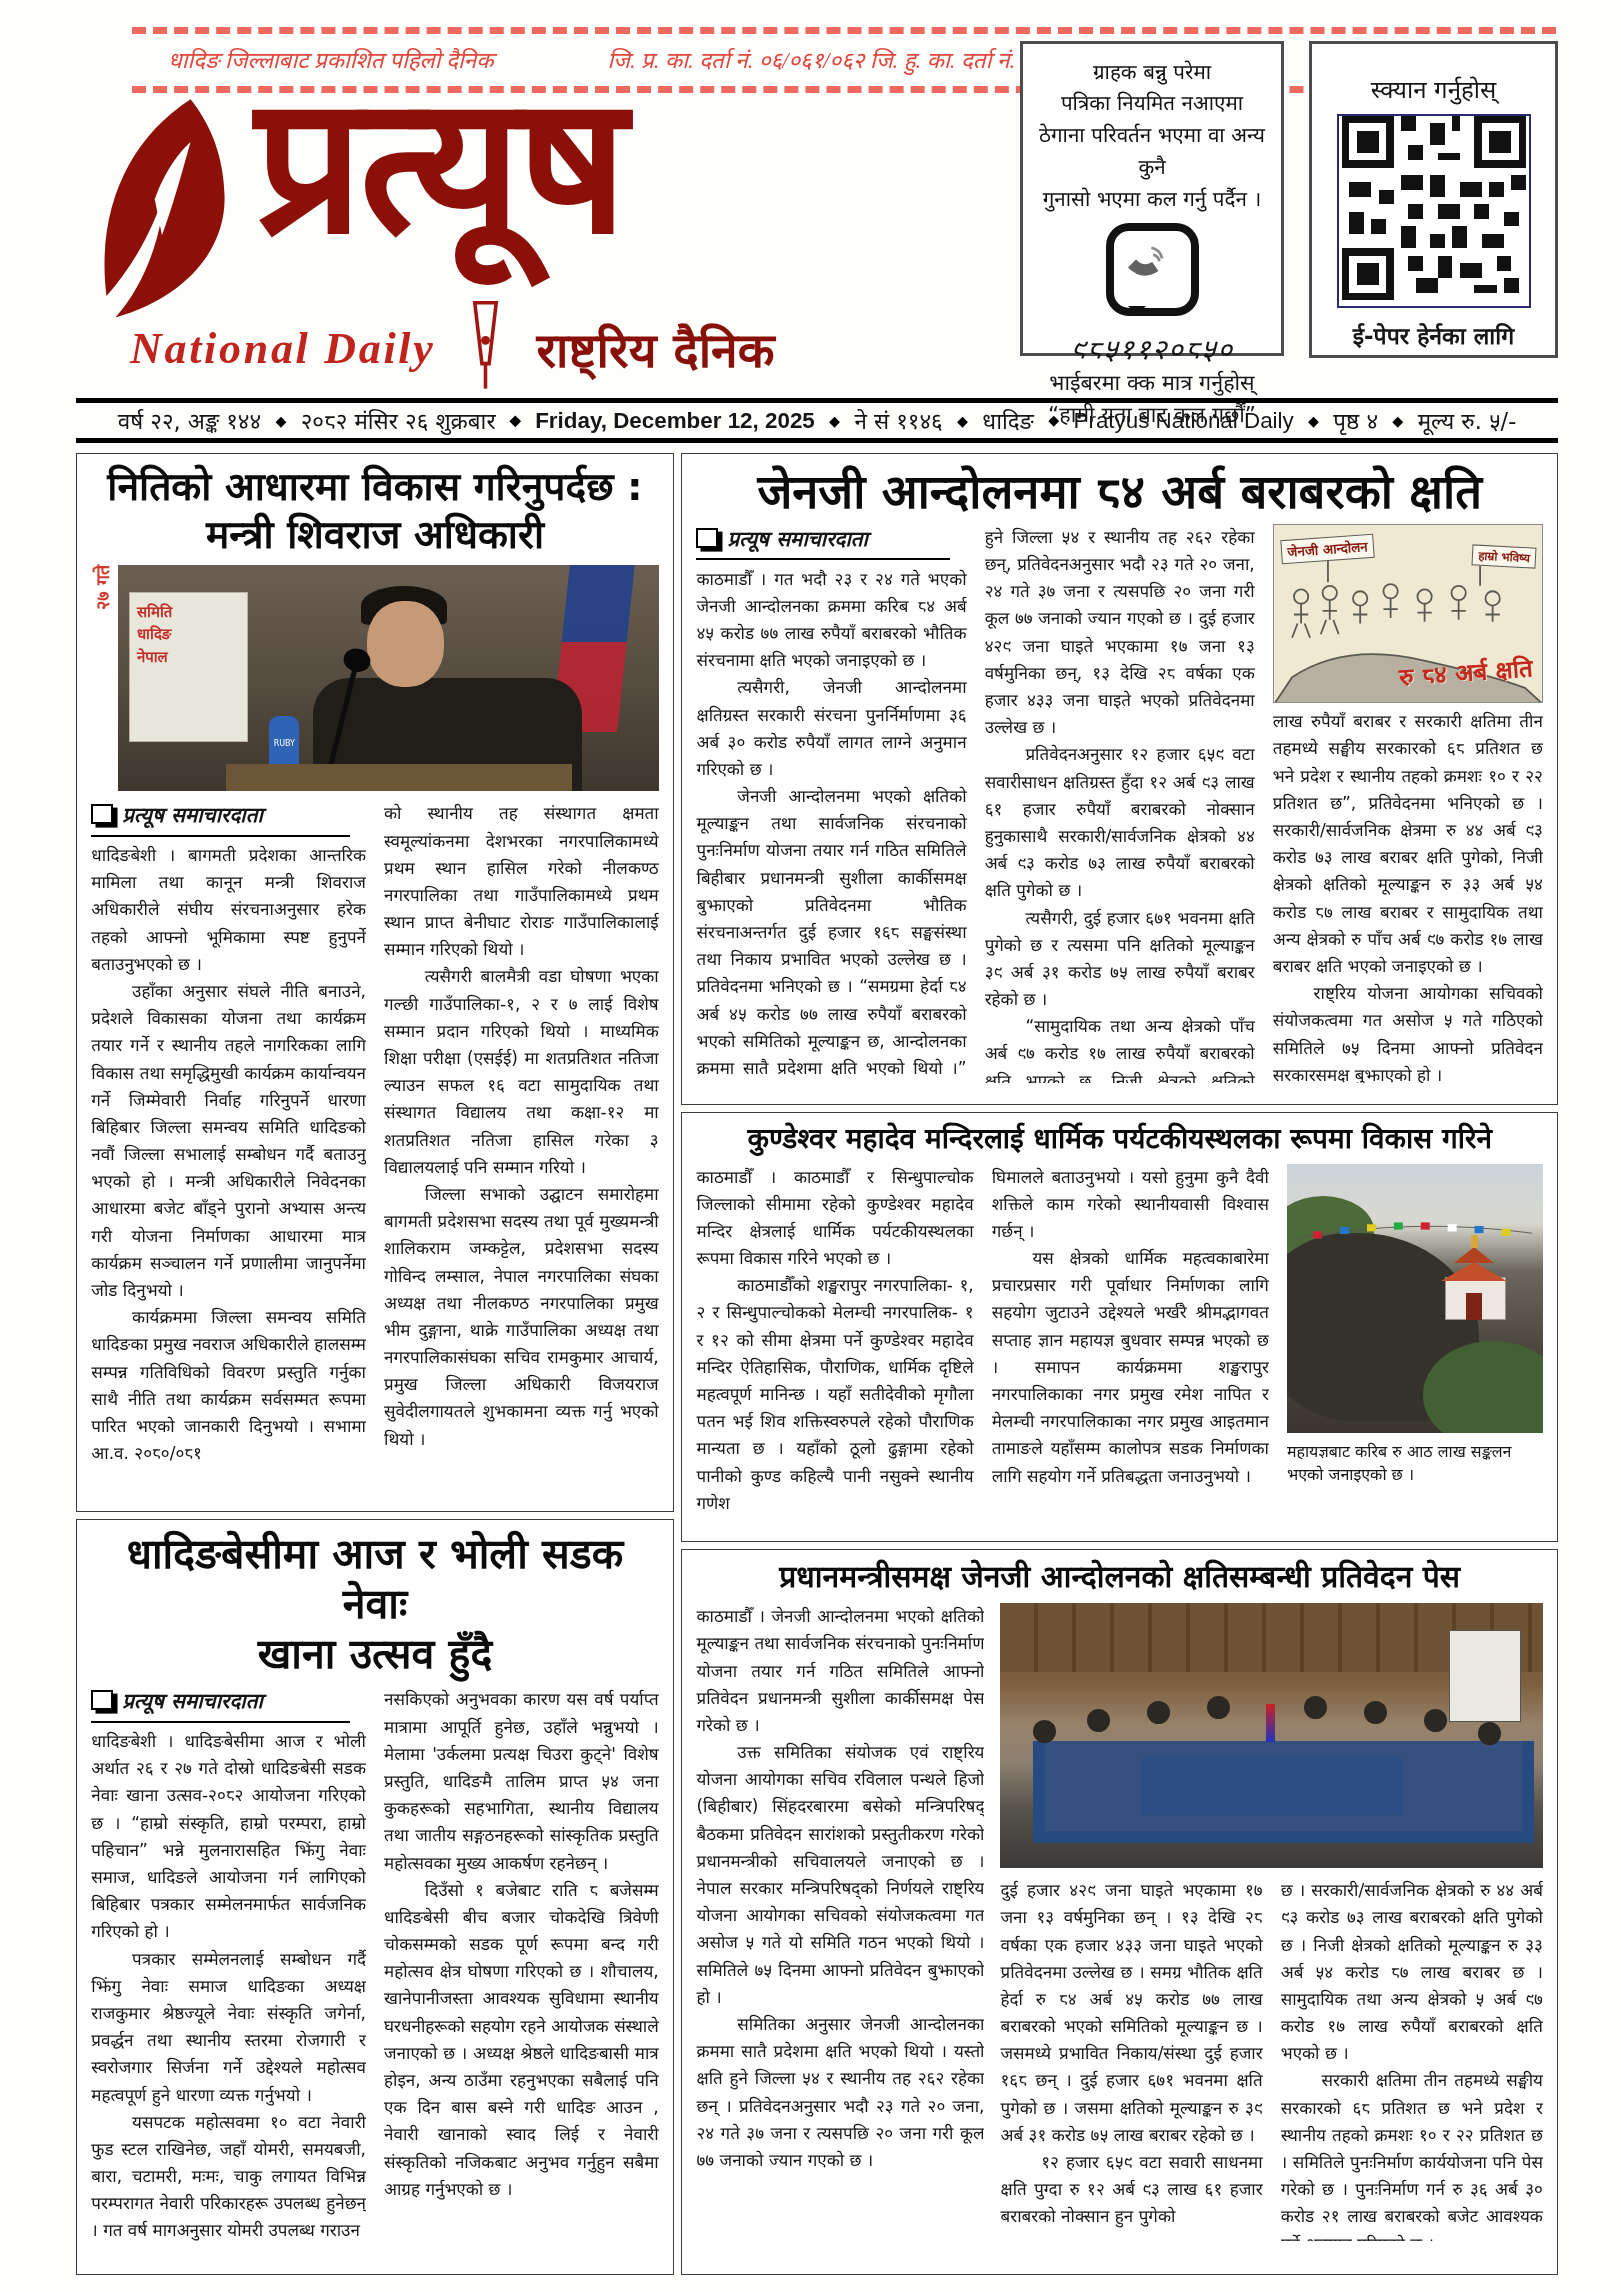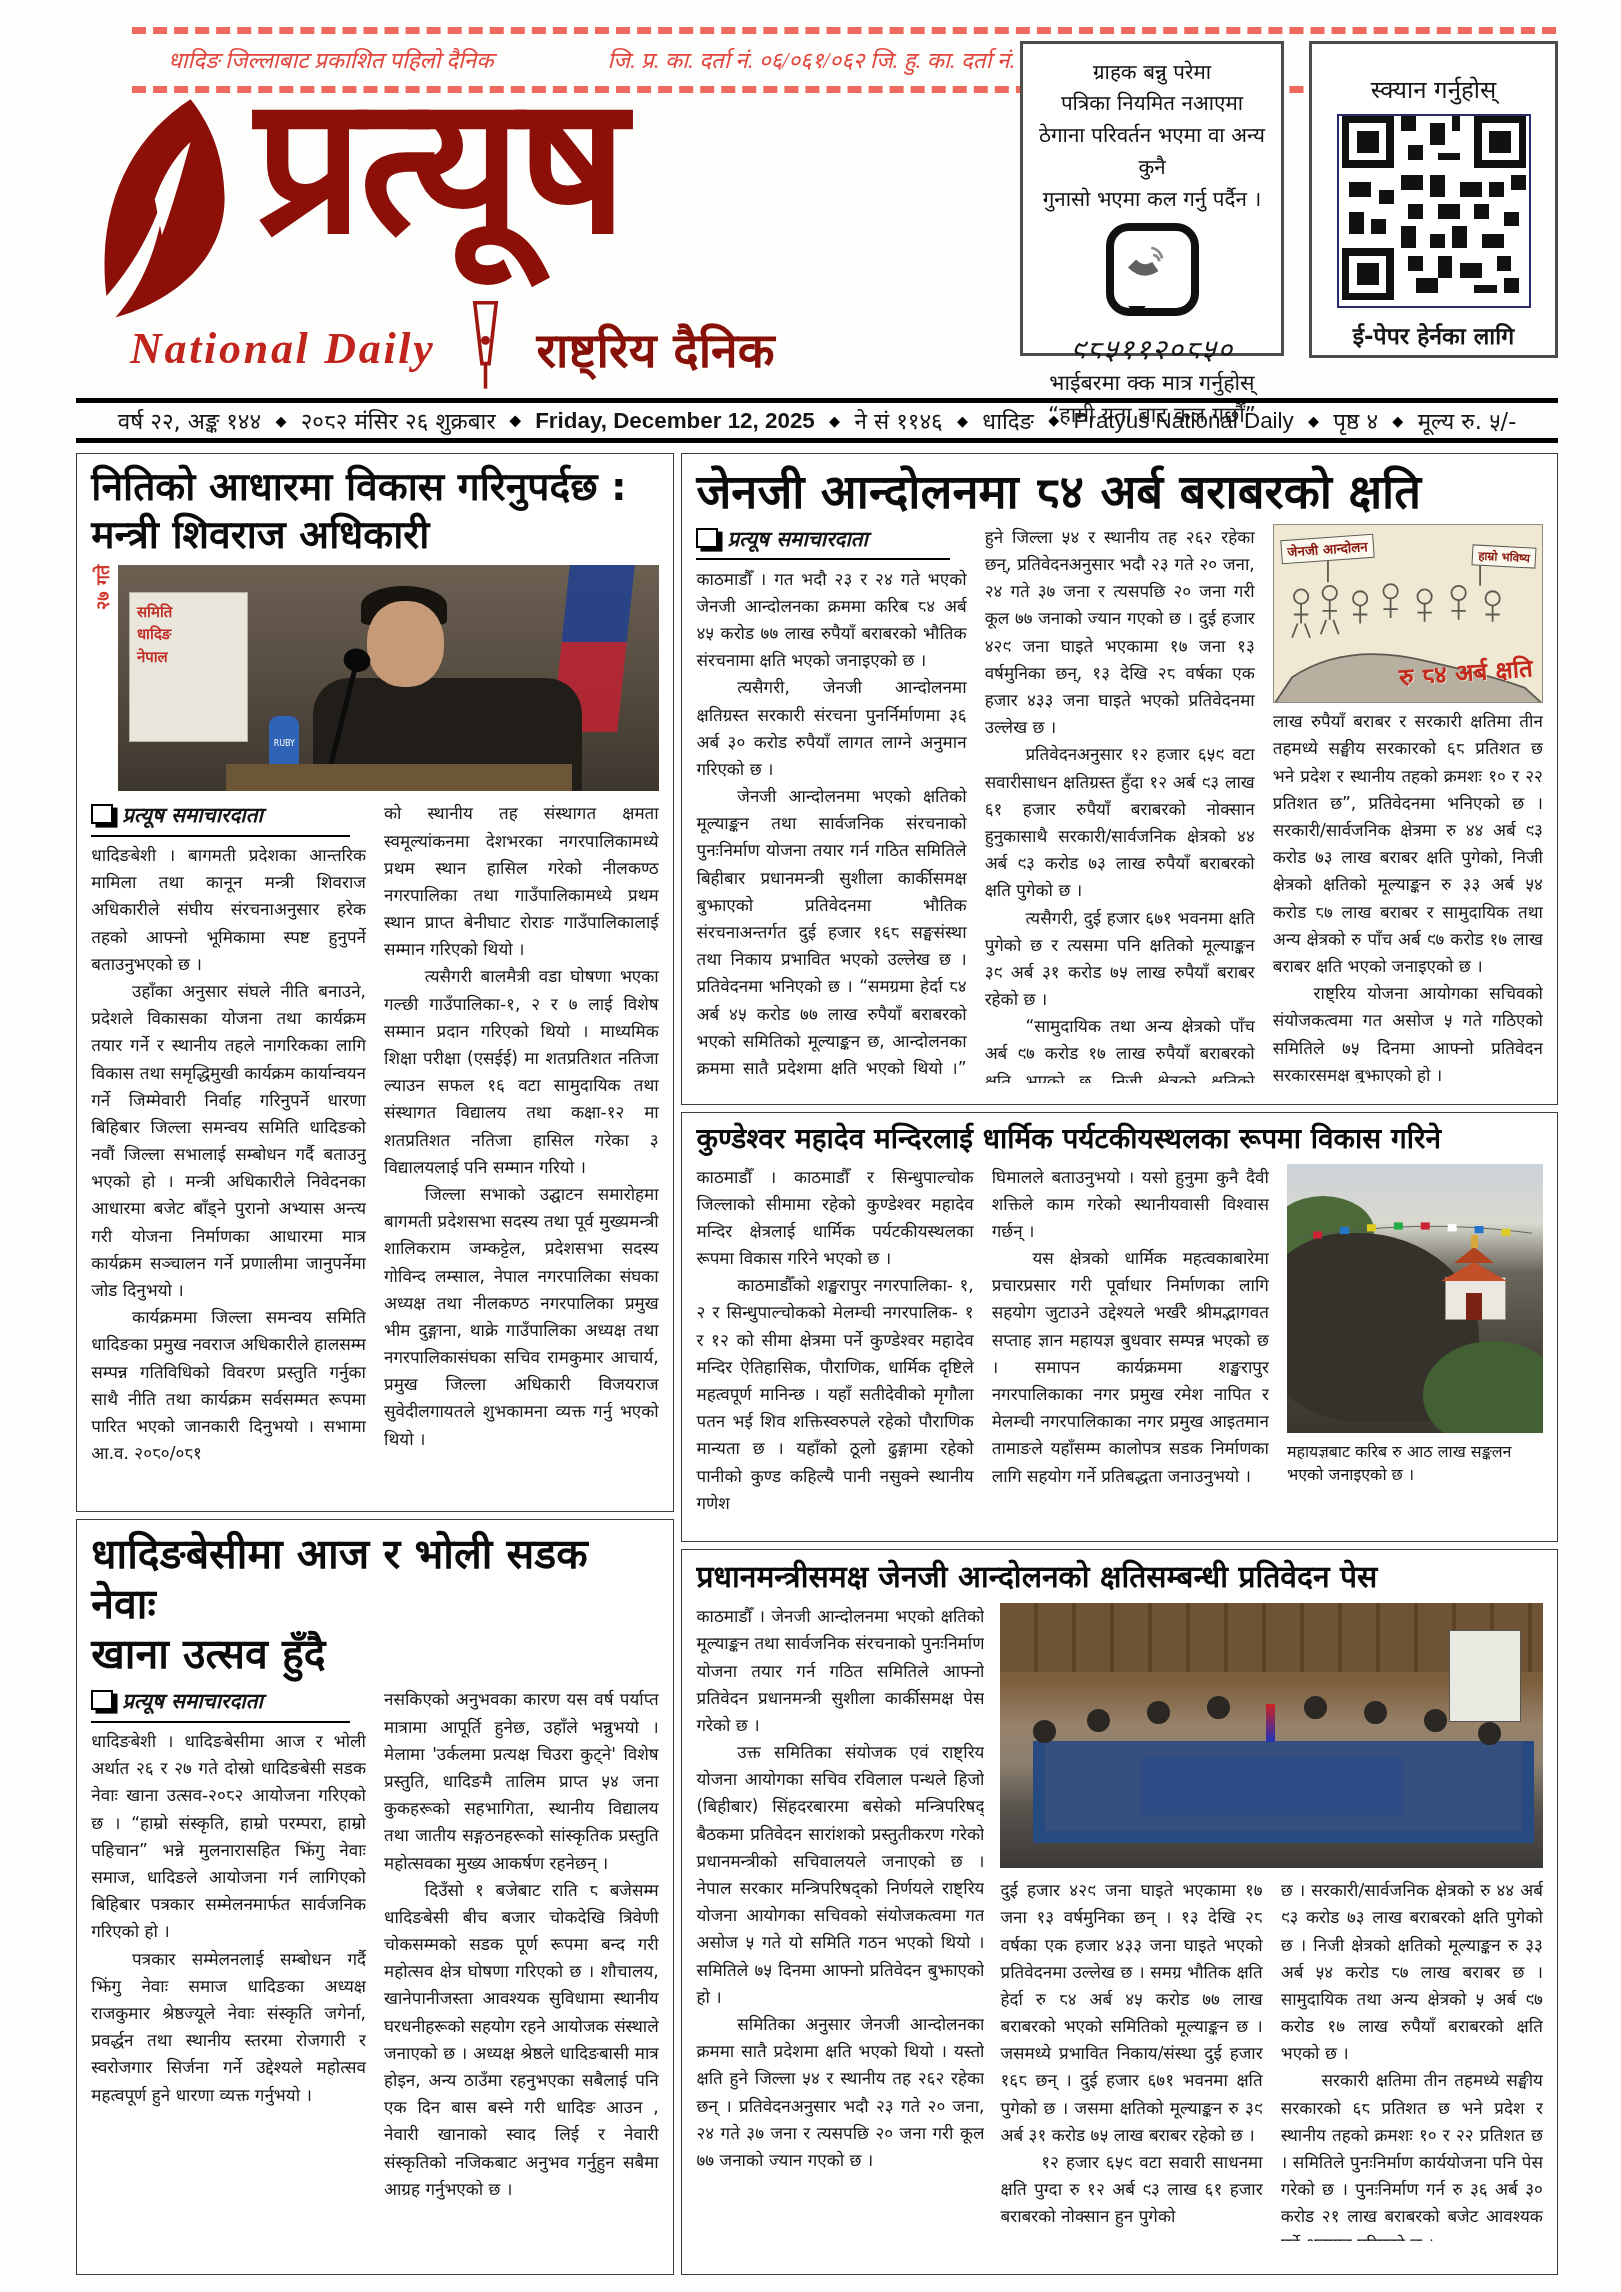--- a/index.html
+++ b/index.html
@@ -41,21 +41,21 @@
   .dateline .seg+.seg::before{content:"◆";font-size:14.3px;margin:0 14.3px;vertical-align:2.7px;color:#000;}
   .dateline .seg:nth-child(3){font-weight:bold;font-family:"Liberation Sans",sans-serif;}
   .dateline .seg:nth-child(6){font-family:"Liberation Sans",sans-serif;}
 
   
   .content{position:absolute;left:76px;top:453px;width:1482px;height:1822px;
            display:grid;grid-template-columns:598px 877px;gap:7.2px;}
   .colstack{display:flex;flex-direction:column;gap:7.2px;min-width:0;}
   .art{border:1.8px solid #3c3c3c;background:#fff;box-sizing:border-box;
        padding:7.2px 14.3px;overflow:hidden;position:relative;}
-  .hl{font-weight:bold;color:#0b0b0b;margin:1.8px 0 7.2px;line-height:1.22;}
+  .hl{font-weight:bold;color:#0b0b0b;text-align:center;margin:1.8px 0 7.2px;line-height:1.22;}
   .hl-a1{font-size:39px;}
   .hl-a2{font-size:47px;margin-bottom:3.6px;}
   .hl-a3{font-size:28px;}
   .hl-a4{font-size:41px;}
   .hl-a5{font-size:30px;}
   .cols{display:flex;gap:18px;min-height:0;}
   .bcol{flex:1;min-width:0;overflow:hidden;}
   .paras p{margin:0;font-size:17px;line-height:1.6;text-align:justify;}
   .paras p+p{text-indent:2.4em;}
   .byline{display:flex;align-items:center;gap:9px;font-weight:bold;font-style:italic;font-size:20.6px;
@@ -296,20 +296,21 @@
         </h1>
         <div class="cols" style="height:573px;">
           <div class="bcol">
             <div class="byline">
               <span class="by-icon"></span>
               <span>प्रत्यूष समाचारदाता</span>
             </div>
             <div class="paras">
                 <p>धादिङबेशी । धादिङबेसीमा आज र भोली अर्थात २६ र २७ गते दोस्रो धादिङबेसी सडक नेवाः खाना उत्सव-२०८२ आयोजना गरिएको छ । “हाम्रो संस्कृति, हाम्रो परम्परा, हाम्रो पहिचान” भन्ने मुलनारासहित झिंगु नेवाः समाज, धादिङले आयोजना गर्न लागिएको बिहिबार पत्रकार सम्मेलनमार्फत सार्वजनिक गरिएको हो ।</p>
                 <p>पत्रकार सम्मेलनलाई सम्बोधन गर्दै झिंगु नेवाः समाज धादिङका अध्यक्ष राजकुमार श्रेष्ठज्यूले नेवाः संस्कृति जगेर्ना, प्रवर्द्धन तथा स्थानीय स्तरमा रोजगारी र स्वरोजगार सिर्जना गर्ने उद्देश्यले महोत्सव महत्वपूर्ण हुने धारणा व्यक्त गर्नुभयो ।</p>
+                <p>यसपटक महोत्सवमा १० वटा नेवारी फुड स्टल राखिनेछ, जहाँ योमरी, समयबजी, बारा, चटामरी, मःमः, चाकु लगायत विभिन्न परम्परागत नेवारी परिकारहरू उपलब्ध हुनेछन् । गत वर्ष मागअनुसार योमरी उपलब्ध गराउन</p>
               </div>
           </div>
           <div class="bcol">
             <div class="paras">
                 <p>नसकिएको अनुभवका कारण यस वर्ष पर्याप्त मात्रामा आपूर्ति हुनेछ, उहाँले भन्नुभयो । मेलामा 'उर्कलमा प्रत्यक्ष चिउरा कुट्ने' विशेष प्रस्तुति, धादिङमै तालिम प्राप्त ५४ जना कुकहरूको सहभागिता, स्थानीय विद्यालय तथा जातीय सङ्गठनहरूको सांस्कृतिक प्रस्तुति महोत्सवका मुख्य आकर्षण रहनेछन् ।</p>
                 <p>दिउँसो १ बजेबाट राति ८ बजेसम्म धादिङबेसी बीच बजार चोकदेखि त्रिवेणी चोकसम्मको सडक पूर्ण रूपमा बन्द गरी महोत्सव क्षेत्र घोषणा गरिएको छ । शौचालय, खानेपानीजस्ता आवश्यक सुविधामा स्थानीय घरधनीहरूको सहयोग रहने आयोजक संस्थाले जनाएको छ । अध्यक्ष श्रेष्ठले धादिङबासी मात्र होइन, अन्य ठाउँमा रहनुभएका सबैलाई पनि एक दिन बास बस्ने गरी धादिङ आउन , नेवारी खानाको स्वाद लिई र नेवारी संस्कृतिको नजिकबाट अनुभव गर्नुहुन सबैमा आग्रह गर्नुभएको छ ।</p>
               </div>
           </div>
         </div>
       </article>

